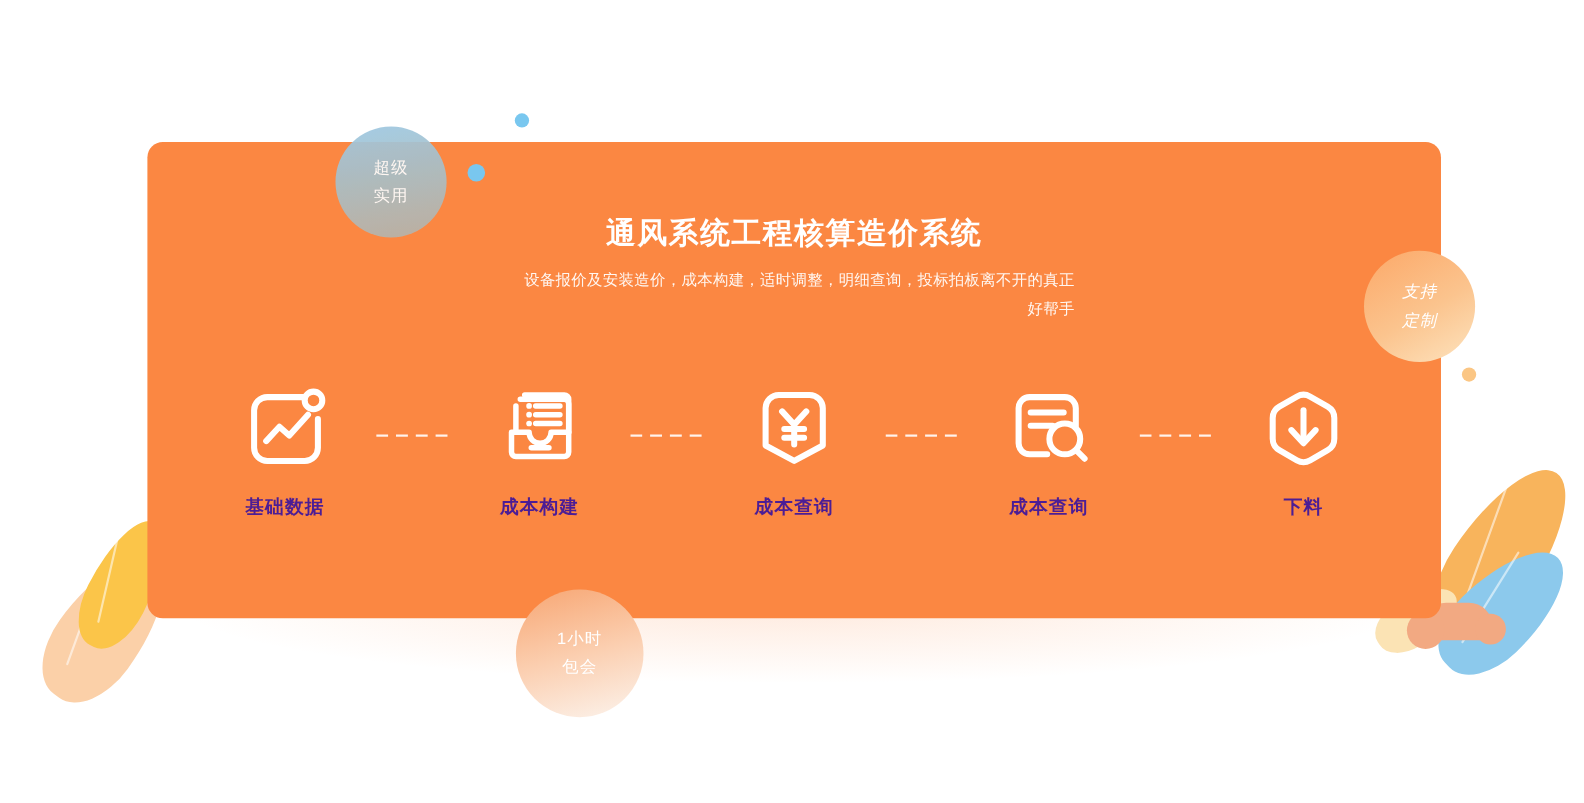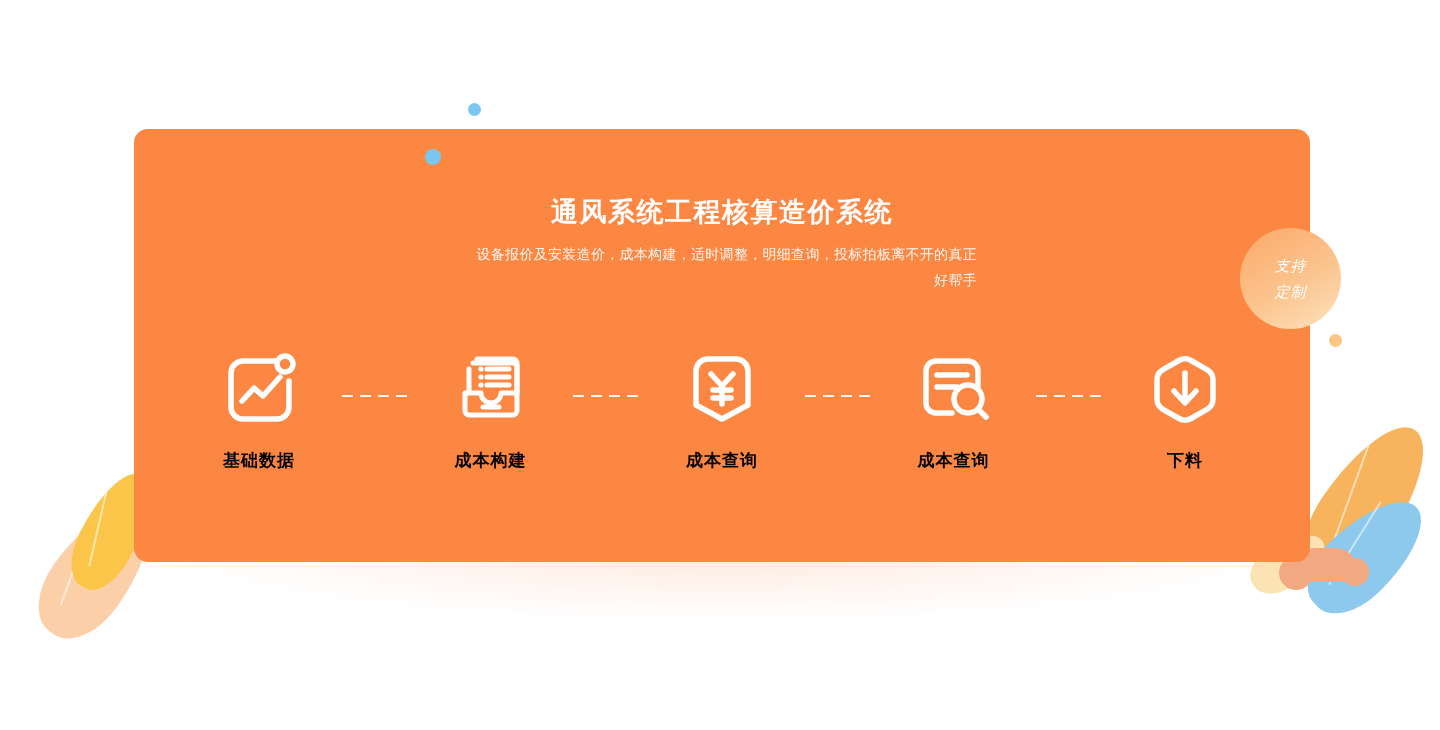--- a/index.html
+++ b/index.html
@@ -132,21 +132,21 @@
   .feature {
     width: 130px;
     display: flex; flex-direction: column; align-items: center;
   }
   .feature-icon {
     width: 84px; height: 84px;
     display: flex; align-items: center; justify-content: center;
   }
   .feature-label {
     margin-top: 18px;
-    color: #000000;
+    color: #4c1d95;
     font-size: 17px;
     font-weight: bold;
     letter-spacing: 1px;
     white-space: nowrap;
   }
   .connector {
     width: 66px;
     height: 2px;
     margin-top: 48px;
     flex: 0 0 auto;
@@ -290,20 +290,28 @@
             <path d="M42 26v28" stroke="#ffffff" stroke-width="5.5" stroke-linecap="round"></path>
             <path d="M31 44l11 12 11-12" stroke="#ffffff" stroke-width="5.5" stroke-linecap="round" stroke-linejoin="round"></path>
           </svg>
         </div>
         <div class="feature-label">下料</div>
       </div>
 
     </div>
   </div>
 
+  <div class="badge badge-super">
+    <span class="badge-line">超级</span>
+    <span class="badge-line">实用</span>
+  </div>
 
   <div class="badge badge-custom">
     <span class="badge-line">支持</span>
     <span class="badge-line">定制</span>
   </div>
 
+  <div class="badge badge-hour">
+    <span class="badge-line">1小时</span>
+    <span class="badge-line">包会</span>
+  </div>
 
 </div>
 
 </body></html>

